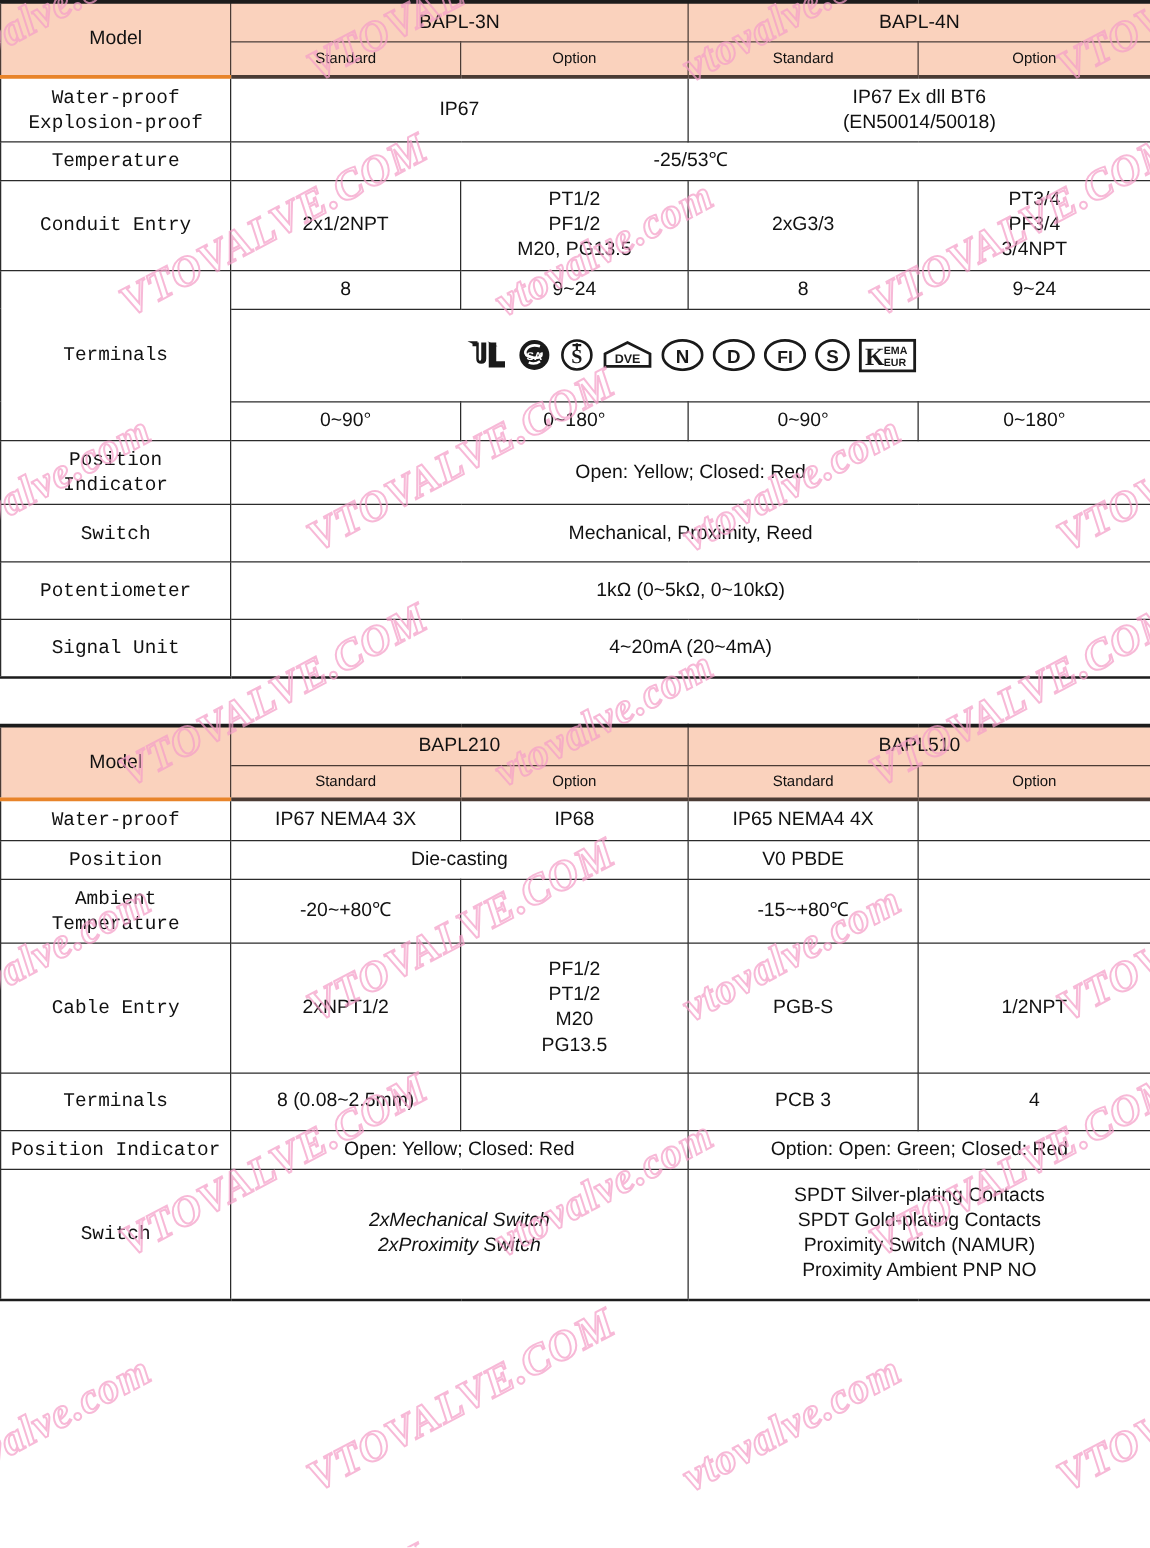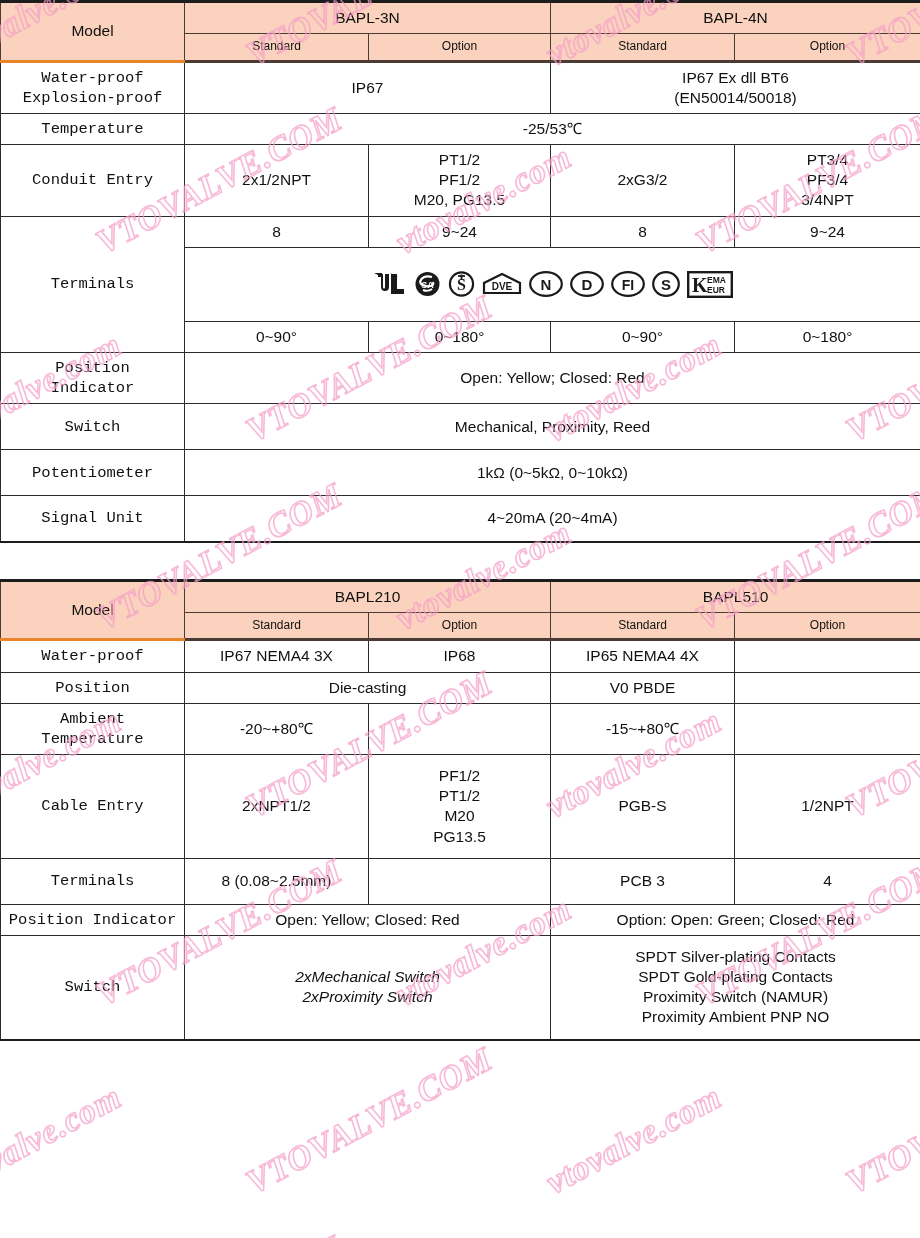--- a/index.html
+++ b/index.html
@@ -151,21 +151,21 @@
     </tr>
 
     <tr>
       <td class="lbl">Conduit Entry</td>
       <td>2x1/2NPT</td>
       <td class="multi">
         <span>PT1/2</span><br>
         <span>PF1/2</span><br>
         <span>M20, PG13.5</span>
       </td>
-      <td>2xG3/2</td>
+      <td>2xG3/3</td>
       <td class="multi">
         <span>PT3/4</span><br>
         <span>PF3/4</span><br>
         <span>3/4NPT</span>
       </td>
     </tr>
 
     <tr>
       <td rowspan="3" class="lbl">Terminals</td>
       <td>8</td>

